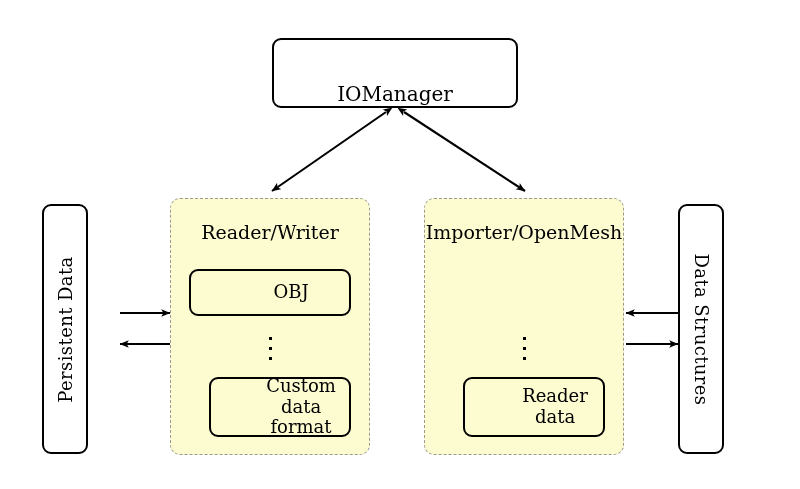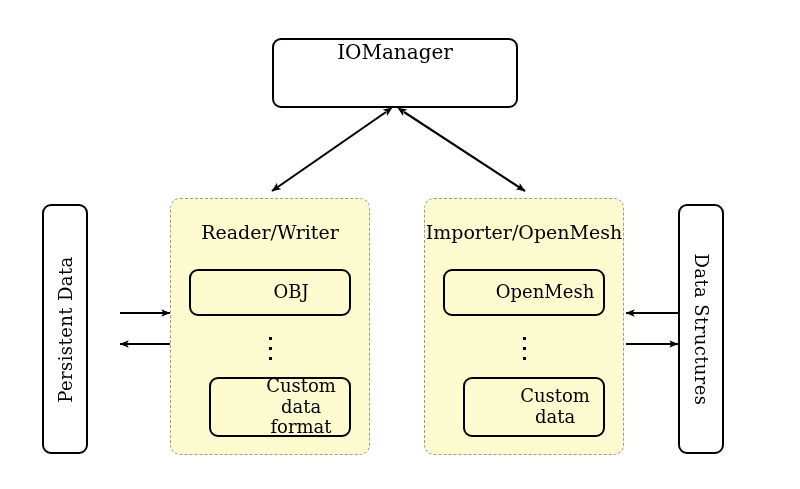--- a/index.html
+++ b/index.html
@@ -24,21 +24,21 @@
   }
 
   
   .hard-box {
     position: absolute;
     box-sizing: border-box;
     background: #ffffff;
     border: 2.2px solid #000000;
     border-radius: 9px;
     display: flex;
-    align-items: flex-start;
+    align-items: flex-end;
     justify-content: center;
     text-align: center;
   }
 
   
   #io-manager {
     left: 272px;
     top: 38px;
     width: 246px;
     height: 70px;
@@ -191,33 +191,30 @@
       <span>
         <span>Custom</span><br>
         <span>data format</span>
       </span>
     </div>
   </div>
 
   <div class="group" id="group-importexport">
     <div class="group-title">Importer/OpenMesh</div>
 
-    <div class="inner-box inner-top">
-      <span>OpenMesh</span>
-    </div>
 
     <div class="vdots">
       <i></i>
         <i></i>
         <i></i>
     </div>
 
     <div class="inner-box inner-bottom">
       <span>
-        <span>Custom data</span><br>
+        <span>Reader data</span><br>
       </span>
     </div>
   </div>
 
   <svg id="arrow-layer" viewBox="0 0 800 489">
     <defs>
       <marker id="ah" markerWidth="11" markerHeight="11" refX="9.2" refY="4" orient="auto" markerUnits="userSpaceOnUse">
         <path d="M0.4,0.2 L9.6,4 L0.4,7.8 L2.6,4 Z" fill="#000000"></path>
       </marker>
       <marker id="ah-start" markerWidth="11" markerHeight="11" refX="1.8" refY="4" orient="auto-start-reverse" markerUnits="userSpaceOnUse">

